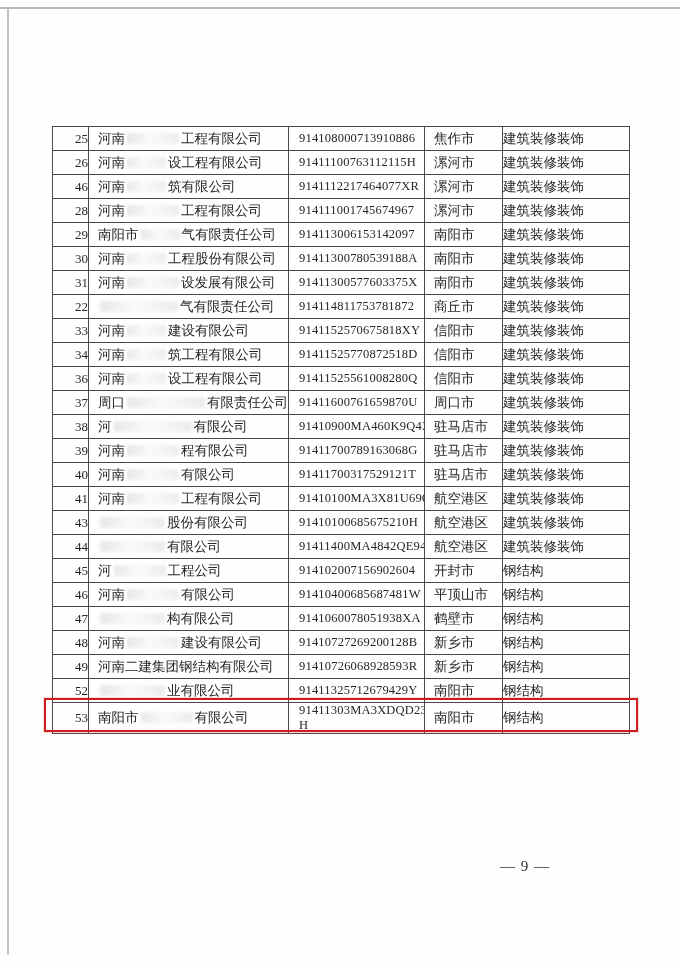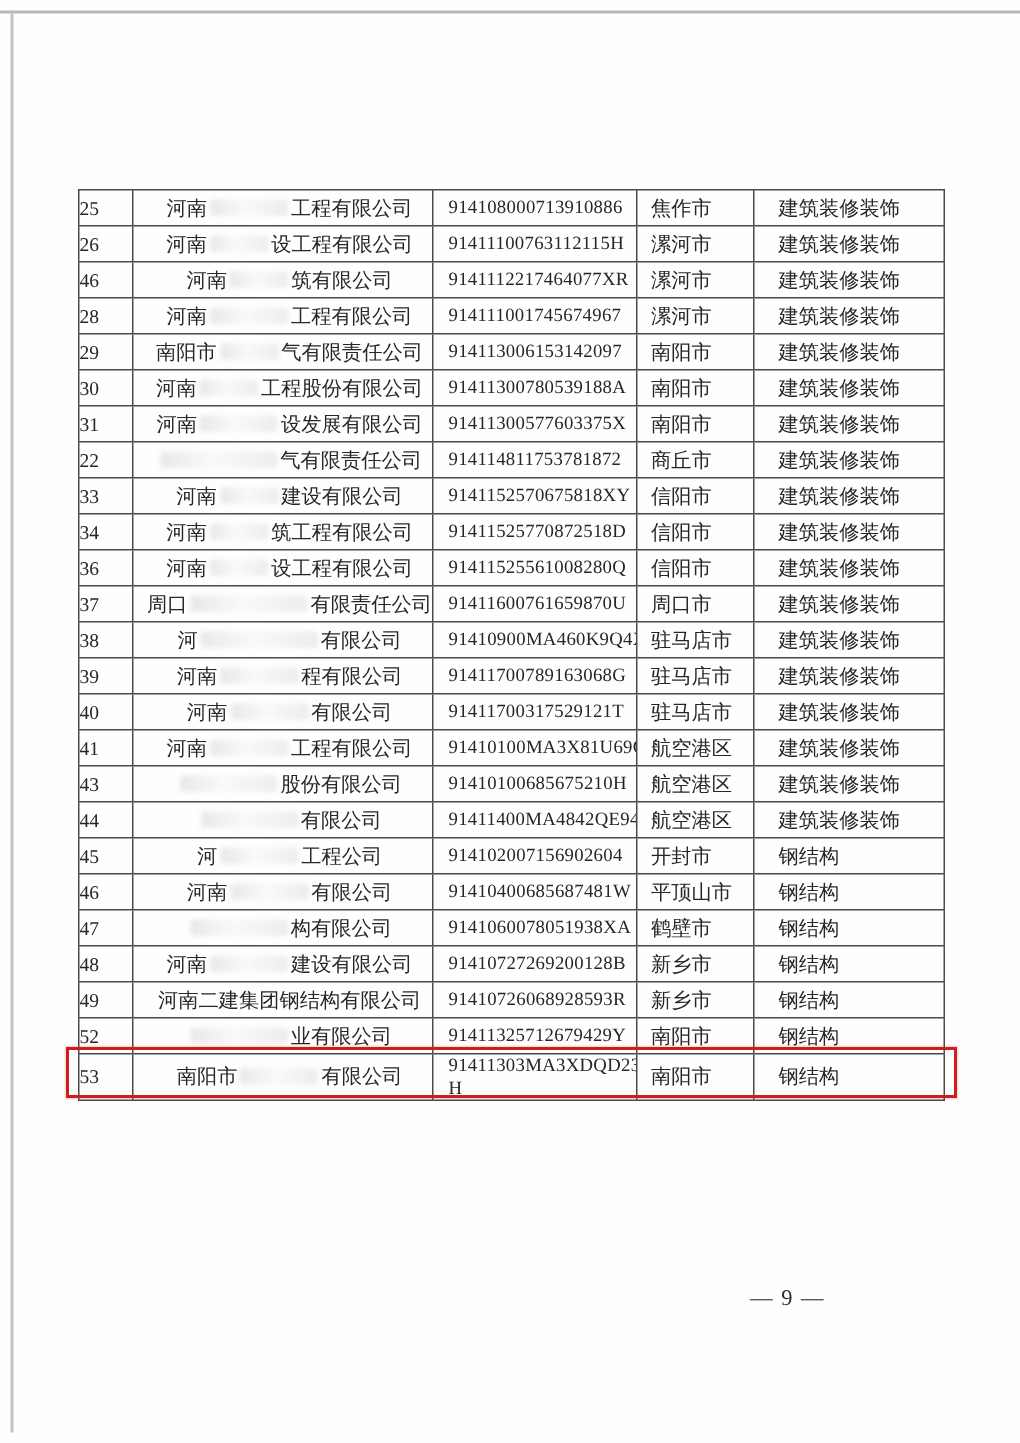--- a/index.html
+++ b/index.html
@@ -27,31 +27,31 @@
     width: 577px;
   }
   td {
     border: 1px solid #4a4a4a;
     font-size: 13.5px;
     height: 23px;
     padding: 0;
     vertical-align: middle;
     overflow: hidden;
   }
-  td.c-no   { text-align: left; font-size: 13px; }
-  td.c-name { padding-left: 9px; text-align: center; }
+  td.c-no   { text-align: right; font-size: 13px; }
+  td.c-name { padding-left: 9px; }
   td.c-code {
     padding-left: 10px;
     font-size: 12.5px;
     white-space: pre;
     line-height: 15px;
     letter-spacing: .2px;
   }
   td.c-city { padding-left: 9px; }
-  td.c-cat  { padding-left: 16px; }
+  td.c-cat  { }
   
   .redact {
     display: inline-block;
     height: 11px;
     margin: 0 2px -1px 2px;
     border-radius: 2px;
     background: linear-gradient(90deg,
       rgba(145,145,145,.20), rgba(175,175,175,.06) 45%, rgba(145,145,145,.16));
     filter: blur(1.6px);
   }

